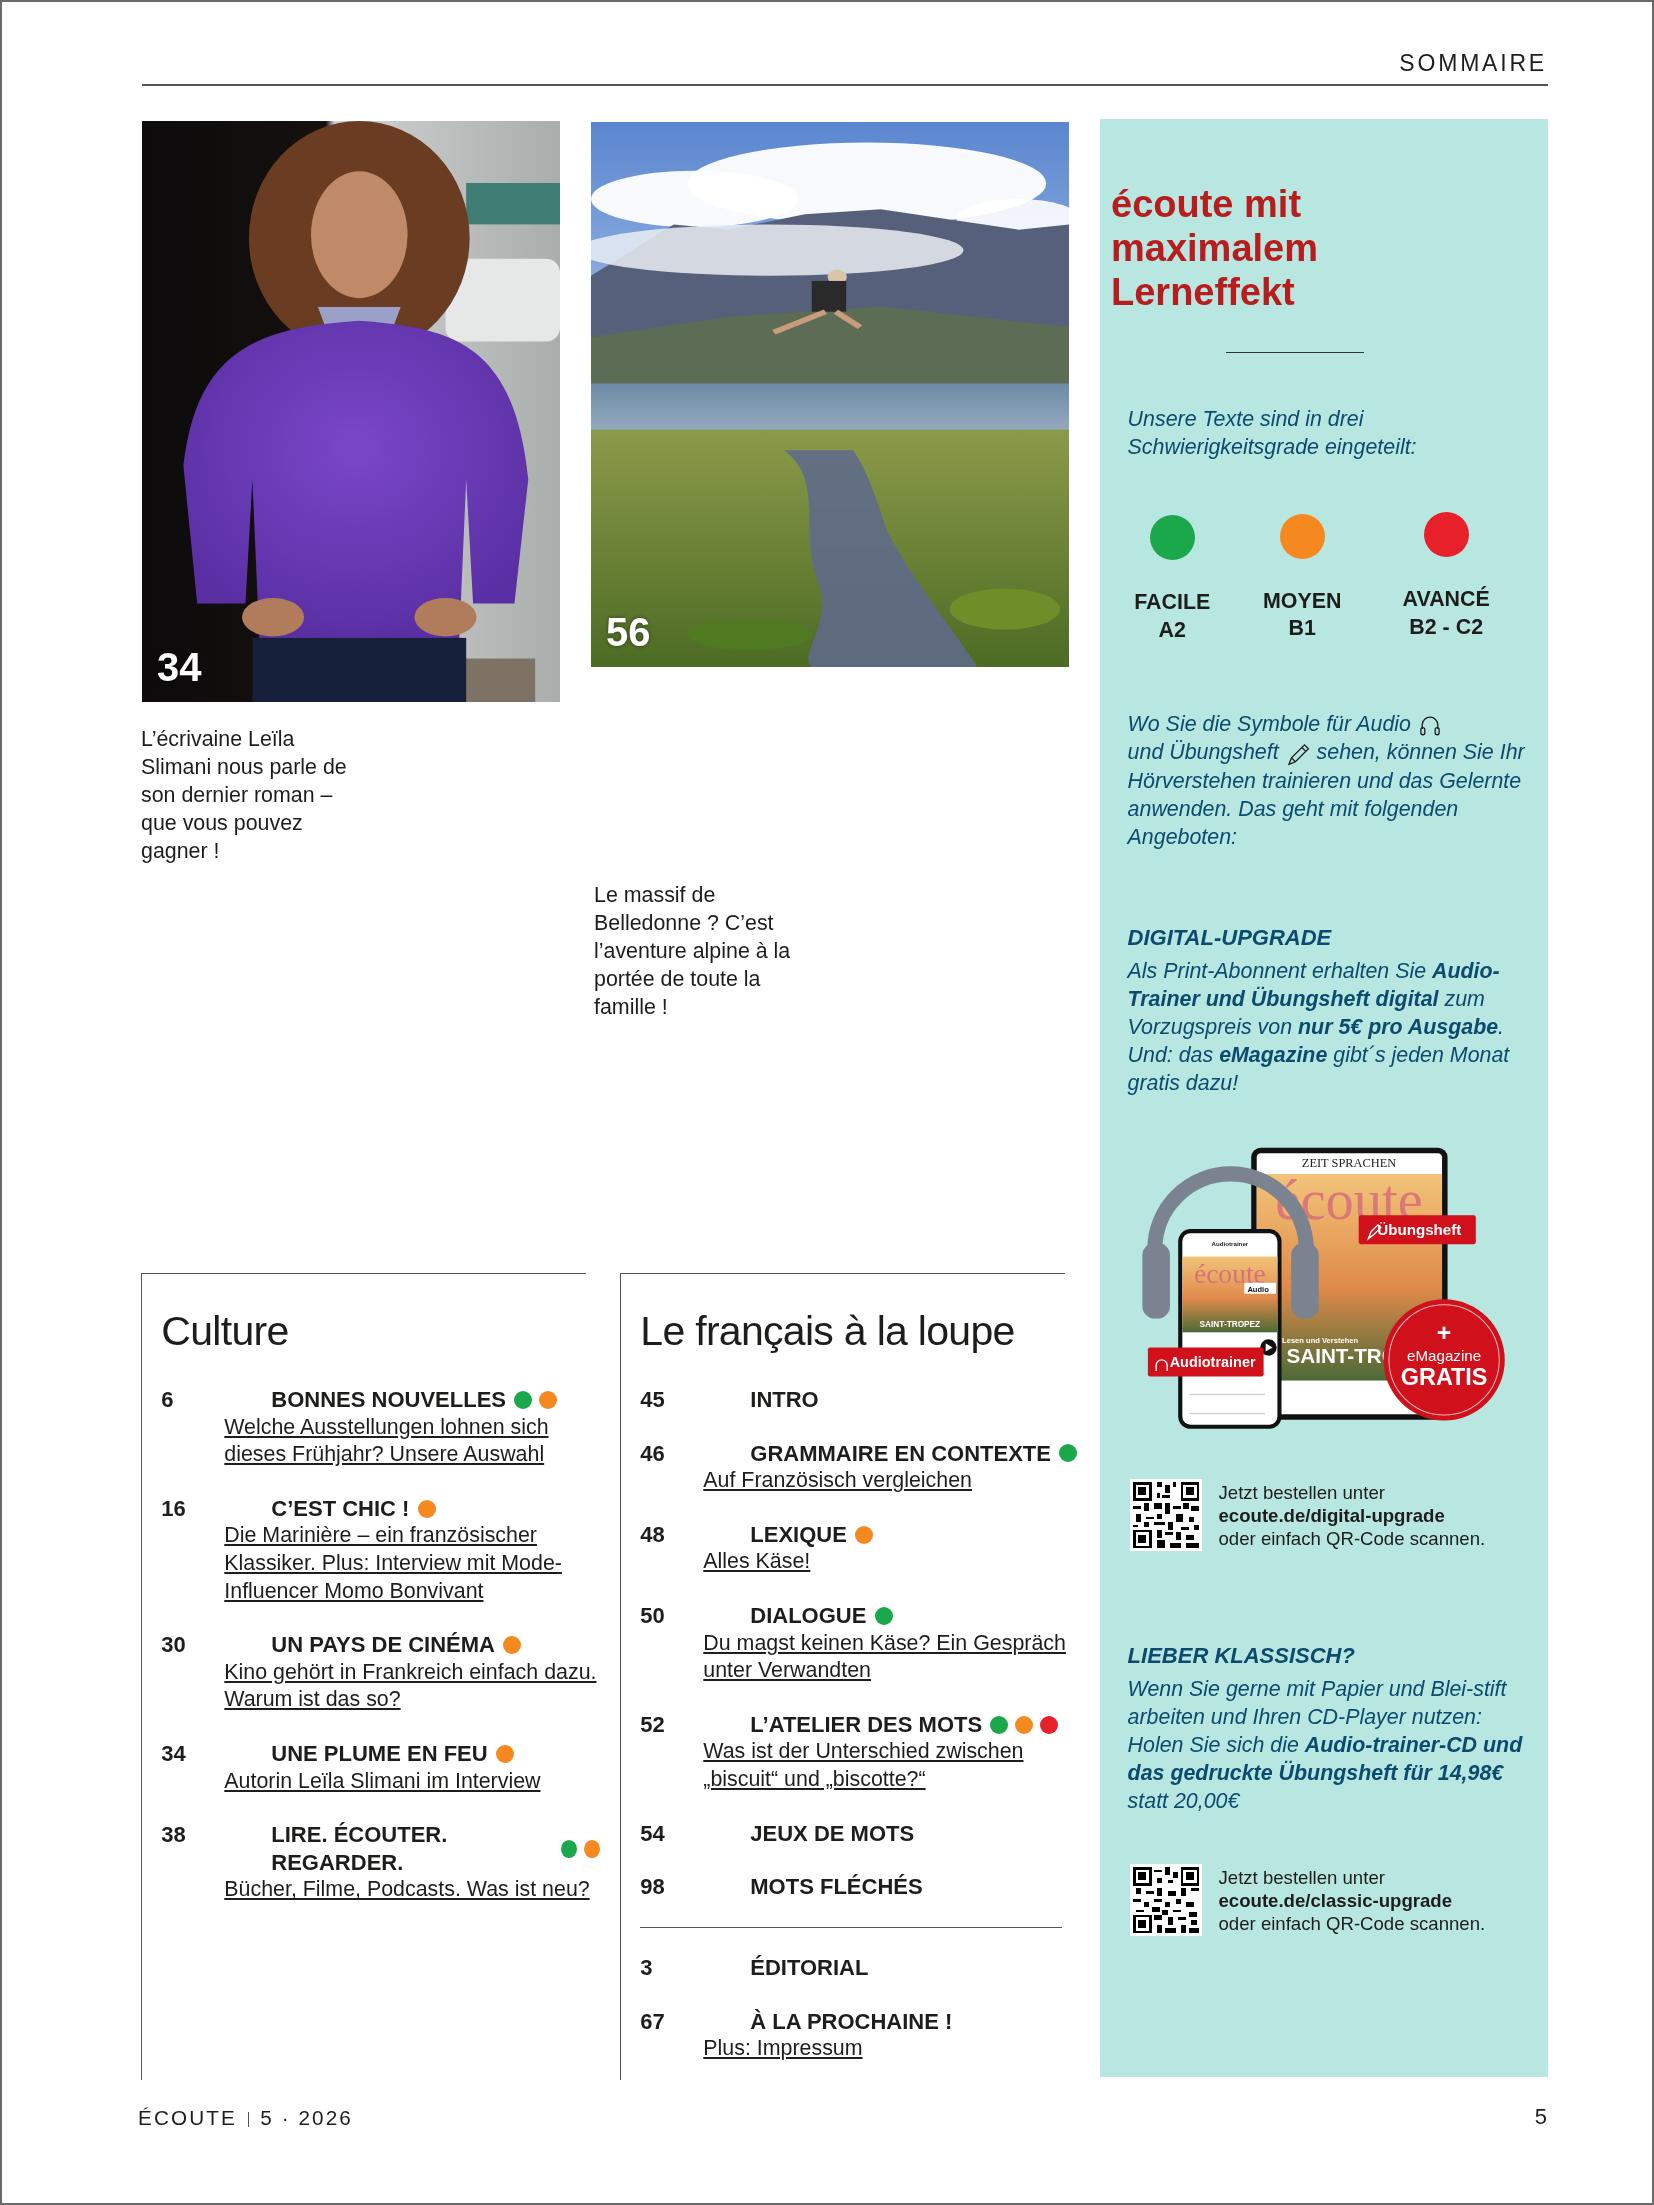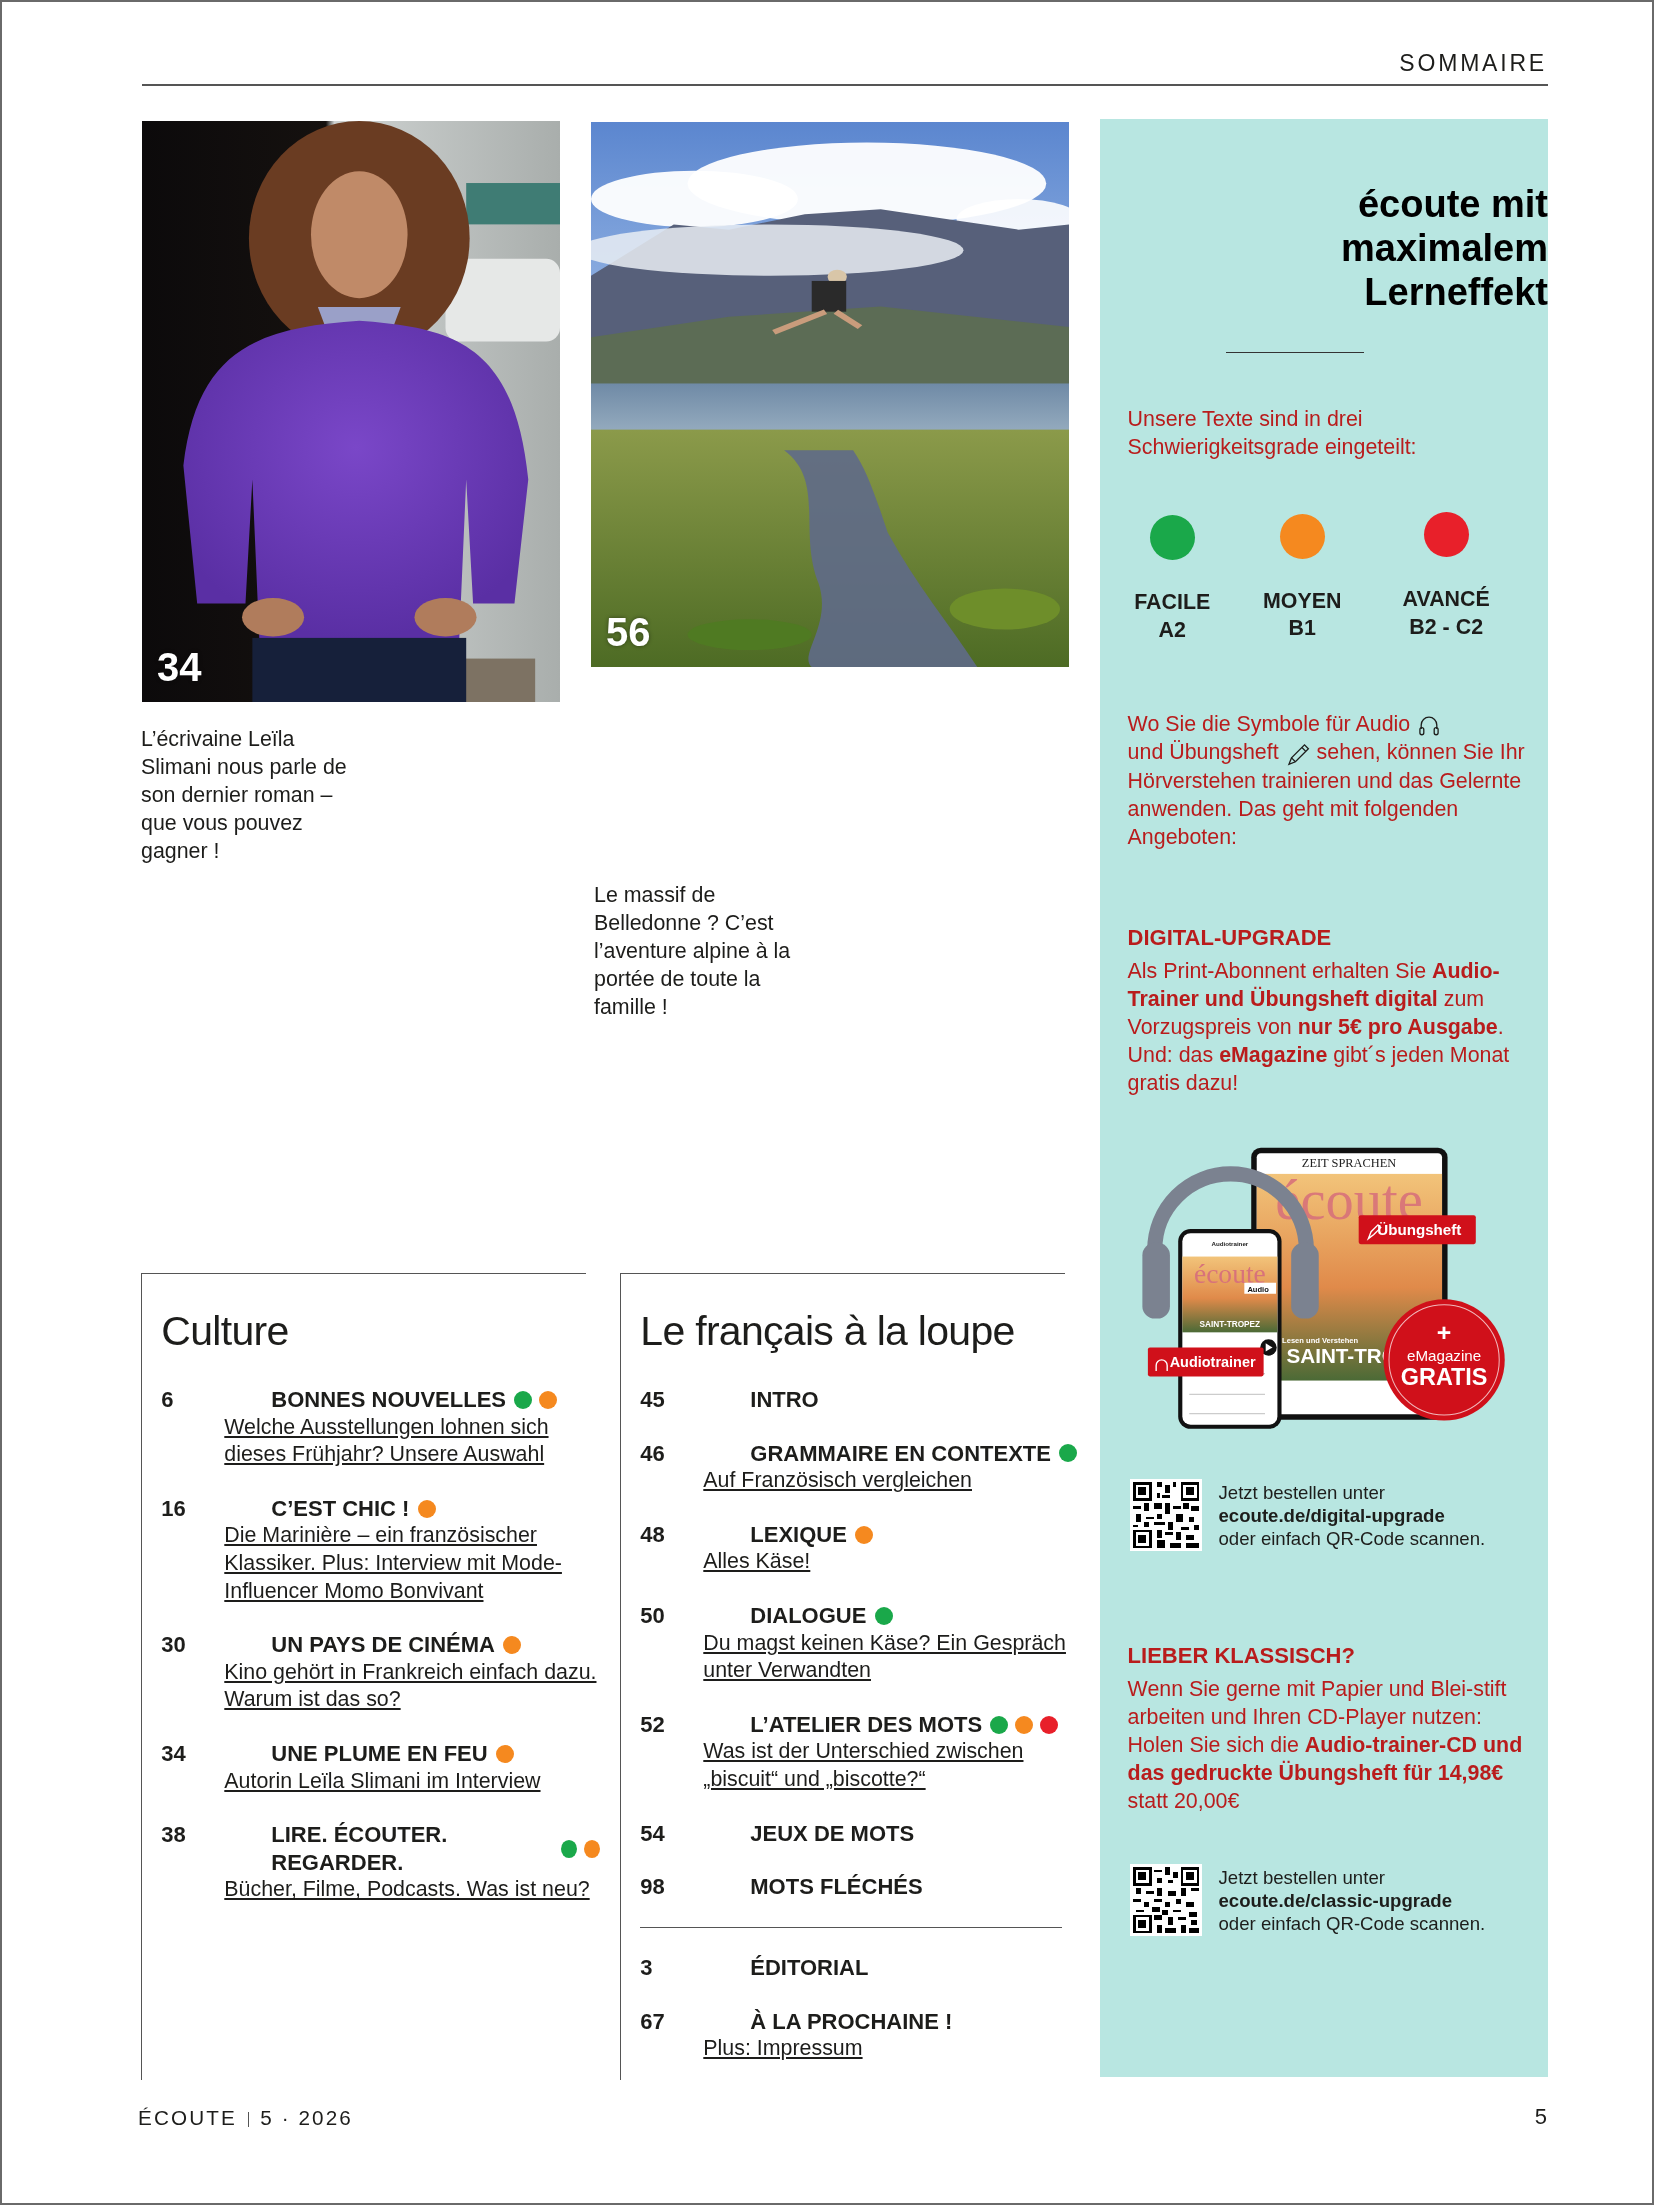--- a/index.html
+++ b/index.html
@@ -31,23 +31,23 @@
   .toc-entry { position: relative; padding-left: 63px; margin-bottom: 26px; }
   .toc-page { position: absolute; left: 0; top: 0; font-size: 22px; font-weight: 700; line-height: 27.6px; }
   .toc-head { font-size: 22px; font-weight: 700; line-height: 27.6px; display: flex; align-items: center; margin-left: 47px; }
   .toc-desc { font-size: 21.4px; line-height: 27.6px; text-decoration: underline; }
   .dot { display: inline-block; width: 18px; height: 18px; border-radius: 50%; margin-left: 8.3px; }
   .dot + .dot { margin-left: 6.9px; }
   .toc-divider { height: 1.4px; background: #555; margin: 20.7px 0 26px 0; width: 422px; }
 
   
   .sidebar { position: absolute; left: 1100px; top: 119px; width: 448px; height: 1958px; background: #b8e6e1; }
-  .sb-title { position: absolute; left: 0; right: 0; top: 63px; text-align: right; font-size: 38px; font-weight: 700; line-height: 44px; color: #000000; padding-left: 5px; }
+  .sb-title { position: absolute; left: 0; right: 0; top: 63px; text-align: left; font-size: 38px; font-weight: 700; line-height: 44px; color: #b91c1c; padding-left: 11px; }
   .sb-title-rule { position: absolute; left: 126px; top: 233px; width: 138px; height: 1.4px; background: #333; }
-  .sb-text { position: absolute; left: 27.6px; font-size: 21.4px; line-height: 28px; color: #b91c1c; }
+  .sb-text { position: absolute; left: 27.6px; font-size: 21.4px; line-height: 28px; color: #0c4a6e; font-style: italic; }
   .sb-intro { top: 286px; width: 386px; }
   .levels { position: absolute; left: 20.7px; top: 396px; width: 386px; }
   .level { position: absolute; text-align: center; width: 103px; }
   .level .big-dot { width: 45px; height: 45px; border-radius: 50%; margin: 0 auto 29px auto; }
   .level .lv-name, .level .lv-code { font-size: 21.4px; font-weight: 700; line-height: 27.6px; display: block; }
   .sb-symbols { top: 591px; width: 407px; }
   .inline-icon { display: inline-block; vertical-align: middle; width: 26px; height: 26px; }
   .sb-h { font-size: 22px; font-weight: 700; line-height: 27.6px; }
   .sb-digital { top: 805px; width: 400px; }
   .sb-digital p { margin-top: 5.5px; }

